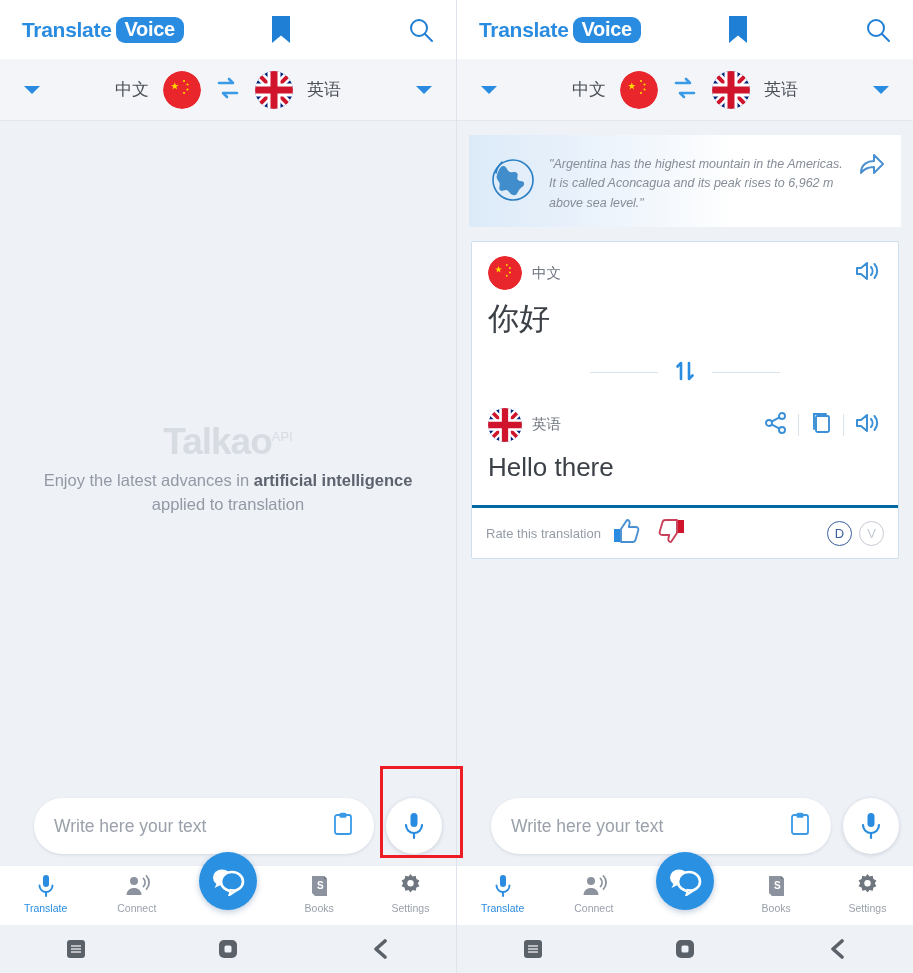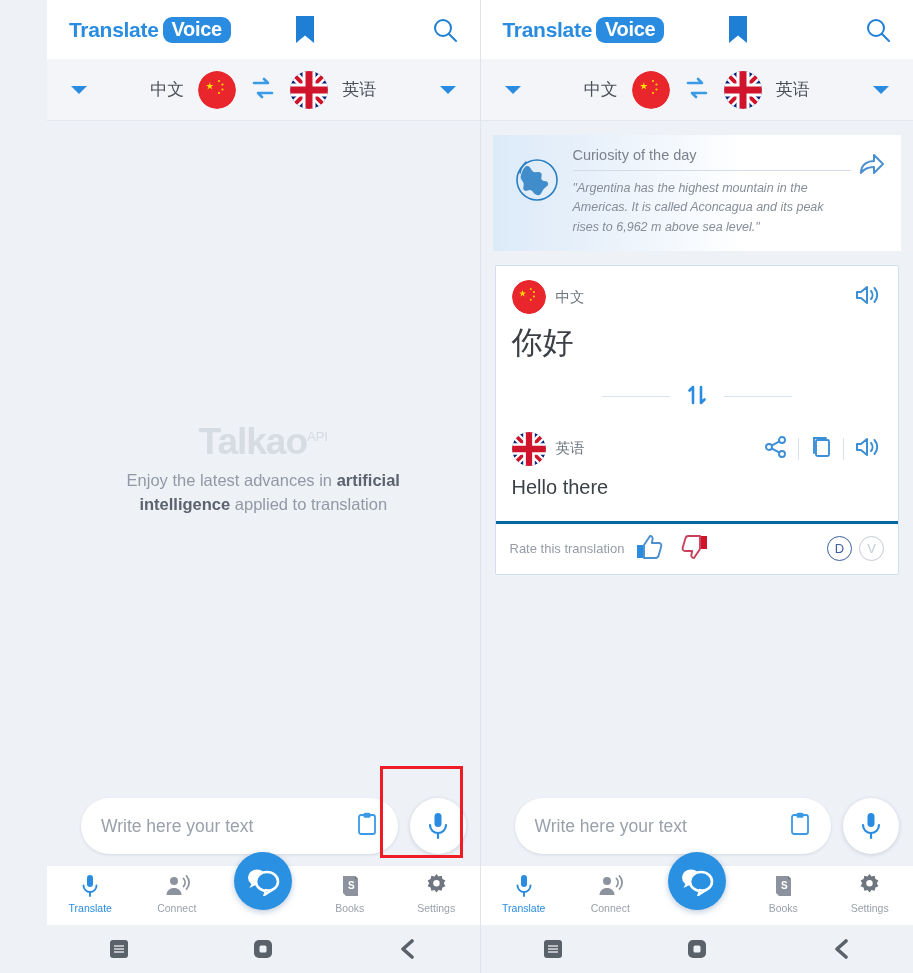--- a/index.html
+++ b/index.html
@@ -2,21 +2,21 @@
 <html><head>
 <meta charset="utf-8">
 <style>
   * { box-sizing: border-box; margin: 0; padding: 0; }
   html, body {
     width: 913px; height: 973px;
     font-family: "Liberation Sans", sans-serif;
     background: #eef1f6;
     overflow: hidden;
   }
-  .stage { position: relative; width: 913px; height: 973px; display: flex; padding-left: 47px; }
+  .stage { position: relative; width: 913px; height: 973px; display: flex; }
   .panel {
     position: relative;
     width: 456px; height: 973px;
     background: #eef1f6;
     display: flex; flex-direction: column;
     overflow: hidden;
   }
   .panel.right { width: 457px; border-left: 1px solid #dfe4ec; }
 
   
@@ -86,21 +86,21 @@
     margin: 14px 14px 0 14px;
     background: #ffffff;
     border: 1px solid #cfdff0;
     border-radius: 2px;
   }
   .trow-head { display: flex; align-items: center; padding: 14px 16px 0 16px; }
   .trow-head .flag { width: 34px; height: 34px; flex: 0 0 34px; }
   .trow-lang { font-size: 14.5px; color: #6e757f; margin-left: 10px; }
   .trow-actions { margin-left: auto; display: flex; align-items: center; gap: 10px; }
   .vdiv { width: 1px; height: 22px; background: #d9e3ee; }
-  .ttext { padding: 8px 16px 0 16px; font-size: 20px; color: #3c4148; line-height: 1.35; }
+  .ttext { padding: 8px 16px 0 16px; font-size: 26px; color: #3c4148; line-height: 1.35; }
   .ttext.cjk { font-size: 31px; }
   .mid-swap { display: flex; align-items: center; justify-content: center; margin: 18px 0 6px 0; }
   .mid-line { width: 68px; height: 1px; background: #d9e1ea; }
   .mid-icon { margin: 0 14px; }
   .rate-row {
     display: flex; align-items: center;
     border-top: 3px solid #0369a1;
     padding: 10px 14px; margin-top: 20px;
   }
   .rate-label { font-size: 13px; color: #959ca6; }
@@ -411,21 +411,20 @@
 
       <div class="curiosity">
         <div class="globe-wrap">
           <svg width="52" height="52" viewBox="0 0 52 52">
             <circle cx="27" cy="27" r="20" fill="none" stroke="#2a7fc4" stroke-width="1.6"></circle>
             <path d="M10 20a20 20 0 016-11" fill="none" stroke="#2a7fc4" stroke-width="1.6" stroke-linecap="round"></path>
             <path d="M18 13c3 1 3 5 6 6s5-1 7 1-1 5 1 7 5 0 6 3-3 4-5 7-2 6-6 5-4-5-7-5-4 2-6 0 1-5-1-8-3-4-2-7 3-10 7-9z" fill="#2a7fc4" opacity="0.88"></path>
           </svg>
         </div>
         <div class="cur-body">
-          <div class="cur-title">Curiosity of the day</div>
           <div class="cur-text">"Argentina has the highest mountain in the Americas. It is called Aconcagua and its peak rises to 6,962 m above sea level."</div>
         </div>
         <div class="share-wrap">
           <svg width="30" height="30" viewBox="0 0 30 30">
               <path d="M4 24c0-9 7-12 13-12V6l9 9-9 9v-6c-6 0-10 2-13 6z" fill="none" stroke="#4a8fd0" stroke-width="2" stroke-linejoin="round"></path>
             </svg>
         </div>
       </div>
 
       <div class="tcard">

